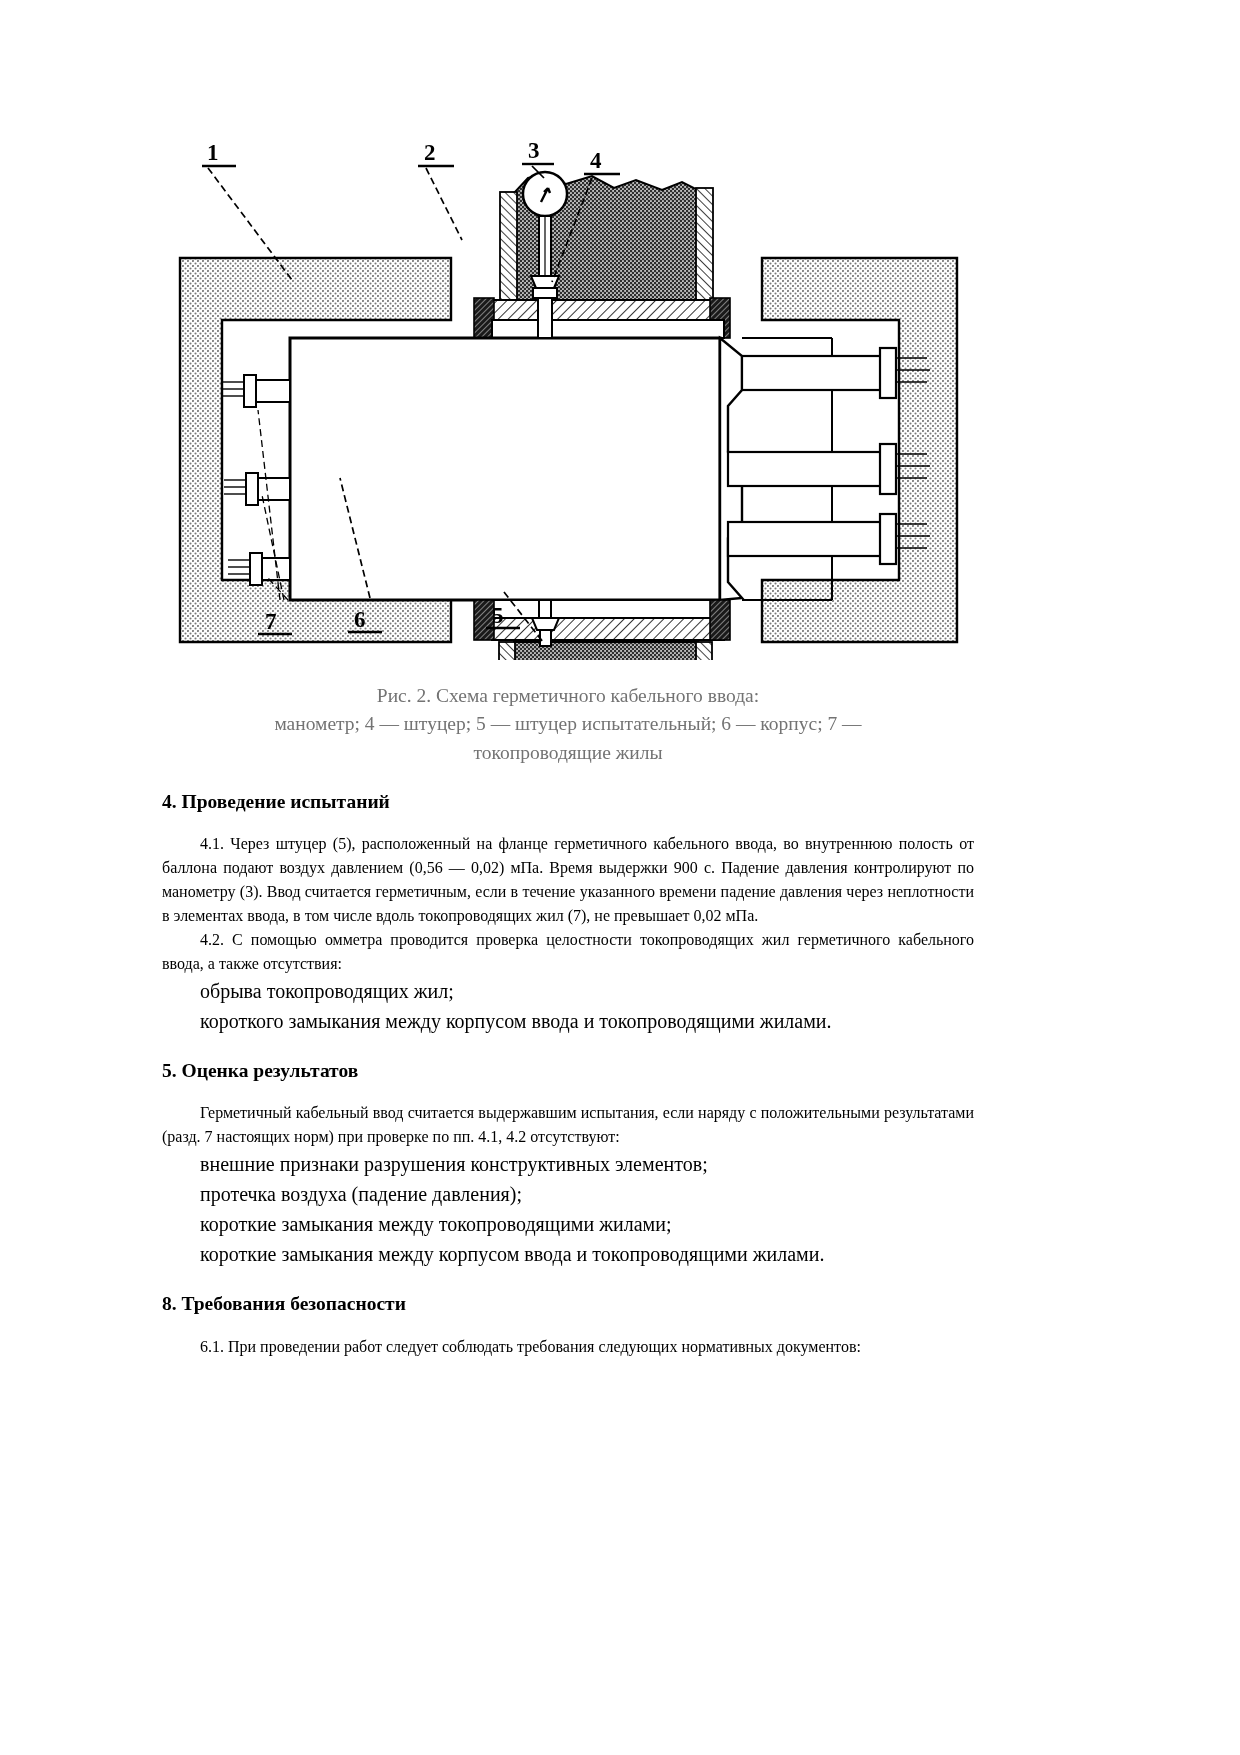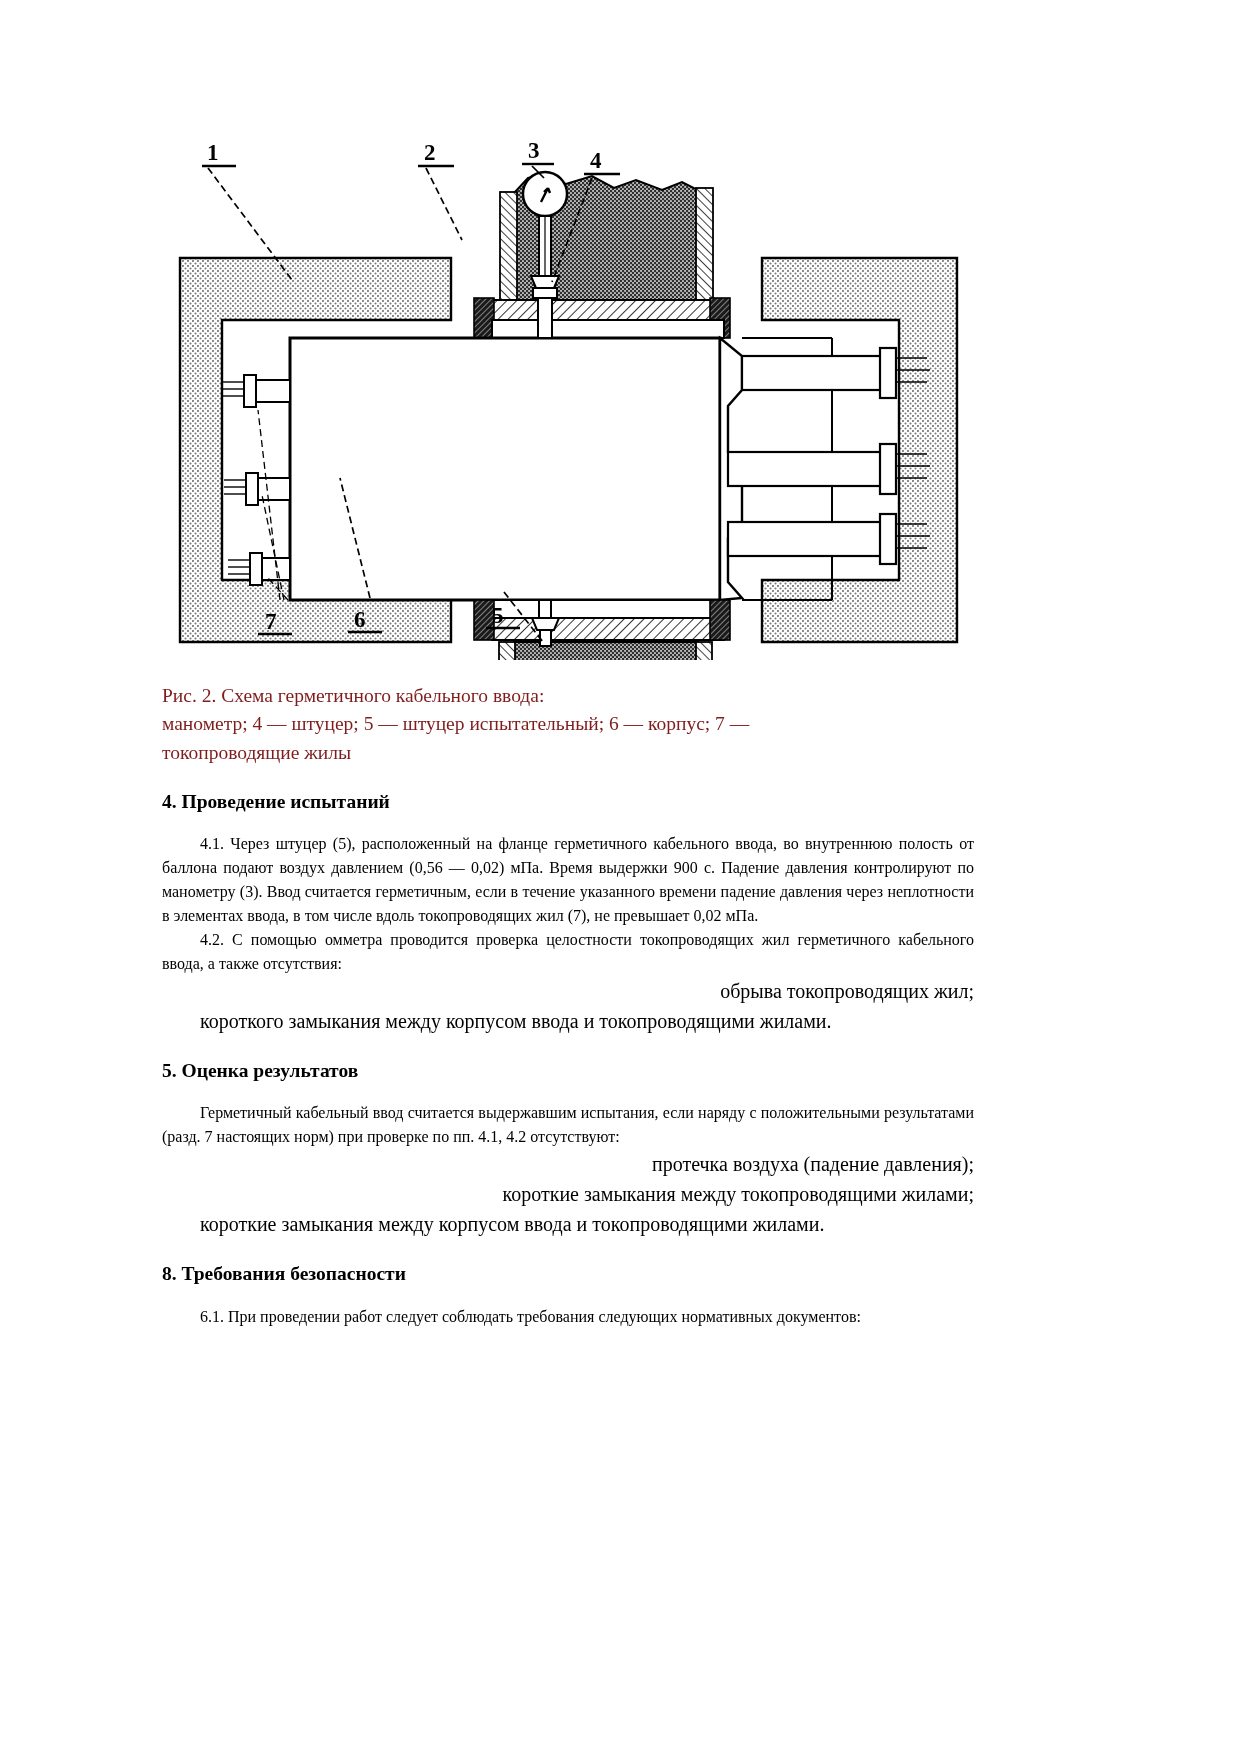--- a/index.html
+++ b/index.html
@@ -31,23 +31,24 @@
   .figure-wrap {
     position: relative;
     width: 812px;
     height: 530px;
   }
   .figure-svg { display: block; }
 
   
   .caption {
     margin-top: 22px;
+    text-align: center;
     font-size: 19.5px;
     line-height: 1.45;
-    color: #7f1d1d;
+    color: #737373;
   }
   .caption div { white-space: nowrap; }
 
   
   h2.section-heading {
     font-size: 19.5px;
     font-weight: bold;
     text-align: left;
     margin: 22px 0 18px 0;
     line-height: 1.3;
@@ -62,21 +63,21 @@
     text-indent: 38px;
     hyphens: none;
   }
   p.list-item {
     font-size: 20px;
     line-height: 1.5;
     margin: 0;
     text-align: justify;
     text-indent: 38px;
   }
-  p.list-item.nojust { text-align: right; }
+  p.list-item.nojust { text-align: left; }
 </style>
 </head>
 <body>
 
 <div class="page">
   <div class="content">
 
     <div class="figure-wrap">
       <svg class="figure-svg" width="812" height="530" viewBox="0 0 812 530">
         <defs>
@@ -280,20 +281,21 @@
 
     <p class="body-par">4.2. С помощью омметра проводится проверка целостности токопроводящих жил герметичного кабельного ввода, а также отсутствия:</p>
 
     <p class="list-item nojust">обрыва токопроводящих жил;</p>
     <p class="list-item">короткого замыкания между корпусом ввода и токопроводящими жилами.</p>
 
     <h2 class="section-heading">5. Оценка результатов</h2>
 
     <p class="body-par">Герметичный кабельный ввод считается выдержавшим испытания, если наряду с положительными результатами (разд. 7 настоящих норм) при проверке по пп. 4.1, 4.2 отсутствуют:</p>
 
+    <p class="list-item nojust">внешние признаки разрушения конструктивных элементов;</p>
     <p class="list-item nojust">протечка воздуха (падение давления);</p>
     <p class="list-item nojust">короткие замыкания между токопроводящими жилами;</p>
     <p class="list-item">короткие замыкания между корпусом ввода и токопроводящими жилами.</p>
 
     <h2 class="section-heading">8. Требования безопасности</h2>
 
     <p class="body-par">6.1. При проведении работ следует соблюдать требования следующих нормативных документов:</p>
 
   </div>
 </div>

